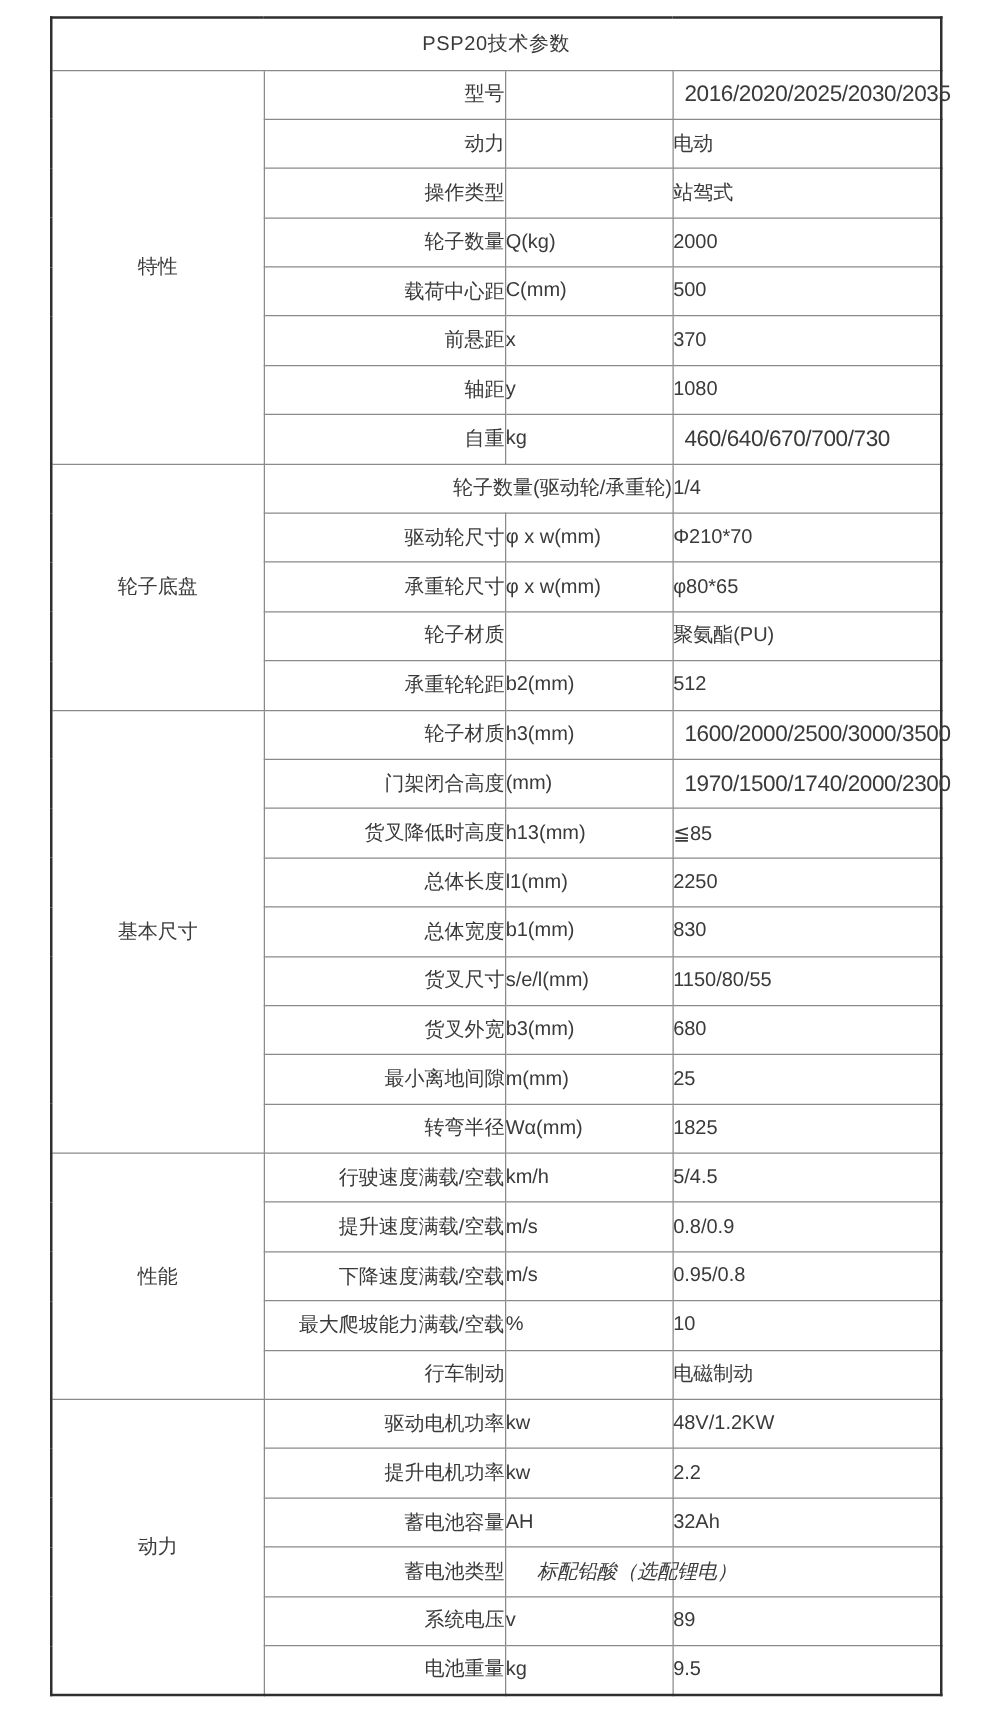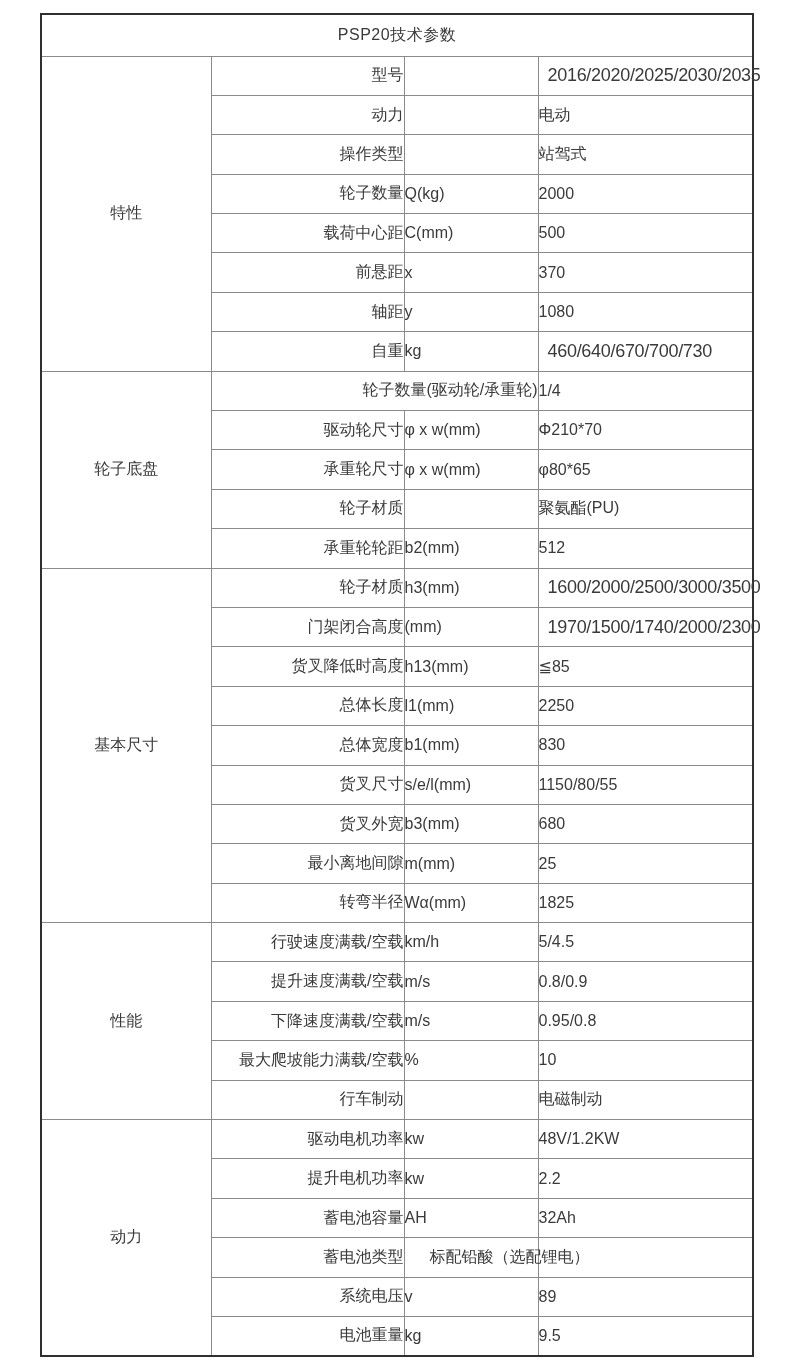--- a/index.html
+++ b/index.html
@@ -52,20 +52,21 @@
   }
   td.symbol {
     text-align: left;
     font-size: 16.5px;
   }
   td.symbol.overflow {
     text-align: left;
     padding-left: 25px;
     white-space: nowrap;
     overflow: visible;
+    font-style: italic;
   }
   td.symbol.overflow span {
     position: relative;
     z-index: 2;
     white-space: nowrap;
   }
   td.value {
     padding-left: 12px;
     text-align: left;
     font-size: 16.5px;

